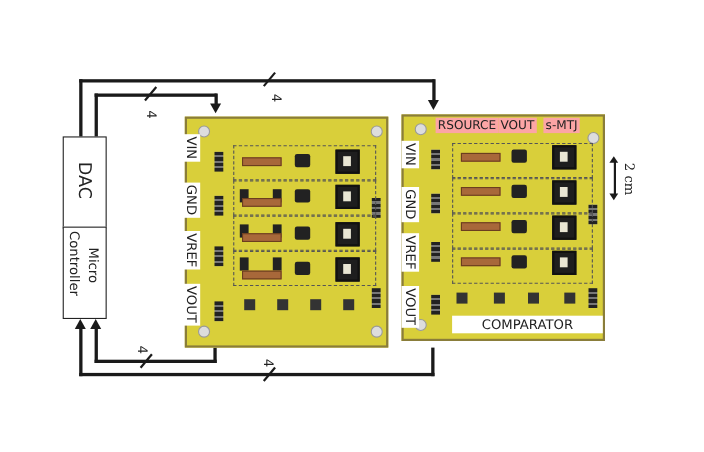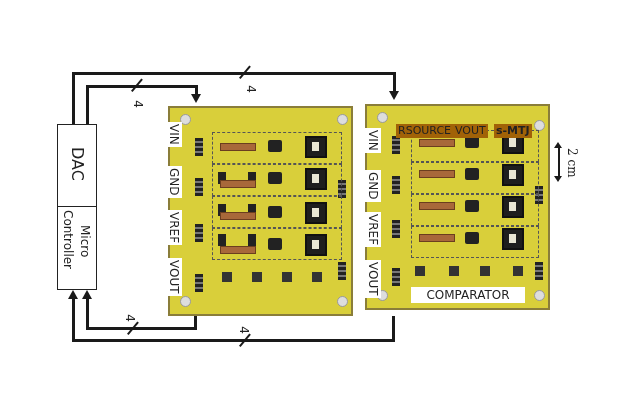--- a/index.html
+++ b/index.html
@@ -15,21 +15,21 @@
   .res-leg { position:absolute; width:8px; height:12px; background:#222; }
   .tr { position:absolute; width:14px; height:12px; background:#222; border-radius:2px; }
   .sock { position:absolute; width:18px; height:18px; background:#1e1e1e; border:2px solid #111; }
   .sock::after { content:""; position:absolute; left:5px; top:4px; width:7px; height:9px; background:#e9e6d4; }
   .chip { position:absolute; width:10px; height:10px; background:#333; }
   .screw { position:absolute; width:9px; height:9px; border-radius:50%; background:#ddd; border:1px solid #999; }
   .arrowdown { position:absolute; width:0; height:0; border-left:5px solid transparent; border-right:5px solid transparent; border-top:9px solid #1a1a1a; }
   .arrowup { position:absolute; width:0; height:0; border-left:5px solid transparent; border-right:5px solid transparent; border-bottom:9px solid #1a1a1a; }
   .slash { position:absolute; width:1.5px; height:16px; background:#1a1a1a; transform:rotate(40deg); }
   .busnum { position:absolute; font-size:12px; color:#222; }
-  .toplabel { position:absolute; background:#a16207; font-size:11px; color:#222; padding:0 2px; top:124px; height:14px; line-height:14px; }
+  .toplabel { position:absolute; background:#fca5a5; font-size:11px; color:#222; padding:0 2px; top:107px; height:14px; line-height:14px; }
   .complabel { position:absolute; background:#fff; font-size:12px; color:#222; text-align:center; }
 </style>
 </head>
 <body>
 
 <div class="box" style="left:57px; top:124px; width:40px; height:84px;">
   <div class="vtext" style="left:10px; top:22px; font-size:16px;">DAC</div>
 </div>
 <div class="box" style="left:57px; top:206px; width:40px; height:84px;">
   <div class="vtext" style="left:20px; top:18px; font-size:12px;">Micro</div>
@@ -146,22 +146,22 @@
   <div class="sock" style="left:135px; top:90px;"></div>
   <div class="sock" style="left:135px; top:122px;"></div>
 
   <div class="chip" style="left:48px; top:160px;"></div>
   <div class="chip" style="left:82px; top:160px;"></div>
   <div class="chip" style="left:113px; top:160px;"></div>
   <div class="chip" style="left:146px; top:160px;"></div>
 </div>
 <div class="toplabel" style="left:396px;">RSOURCE</div>
 <div class="toplabel" style="left:453px;">VOUT</div>
-<div class="toplabel" style="left:494px;font-weight:bold;">s-MTJ</div>
-<div class="complabel" style="left:411px; top:287px; width:114px; height:16px; line-height:16px;text-align:center;">COMPARATOR</div>
+<div class="toplabel" style="left:494px;">s-MTJ</div>
+<div class="complabel" style="left:411px; top:287px; width:137px; height:16px; line-height:16px;text-align:center;">COMPARATOR</div>
 
 <div class="pinlabel" style="left:365px; top:128px;">VIN</div>
 <div class="pinlabel" style="left:365px; top:170px;">GND</div>
 <div class="pinlabel" style="left:365px; top:212px;">VREF</div>
 <div class="pinlabel" style="left:365px; top:260px;">VOUT</div>
 
 <div class="wire" style="left:558px; top:146px; width:1.5px; height:32px;"></div>
 <div class="arrowup" style="left:554px; top:142px; border-bottom-width:6px; border-left-width:4px; border-right-width:4px;"></div>
 <div class="arrowdown" style="left:554px; top:176px; border-top-width:6px; border-left-width:4px; border-right-width:4px;"></div>
 <div class="vtext" style="left:565px; top:148px; font-family:'DejaVu Serif', serif; font-size:12px;">2 cm</div>

